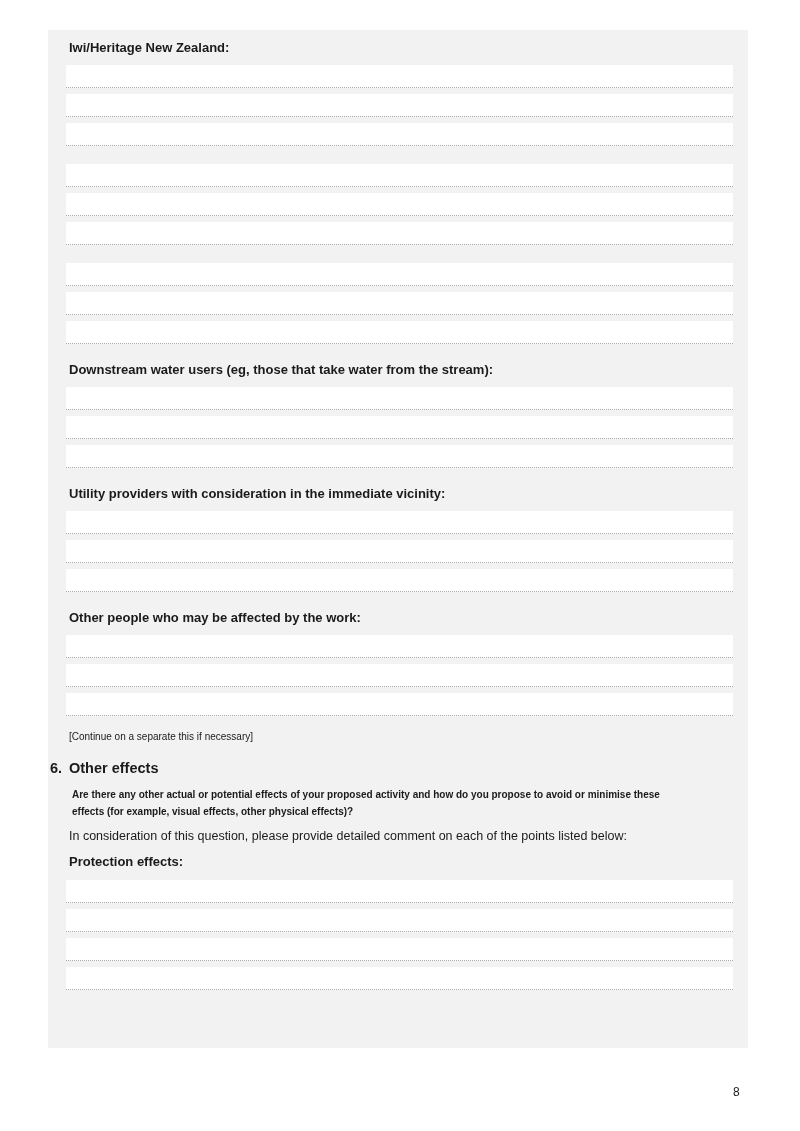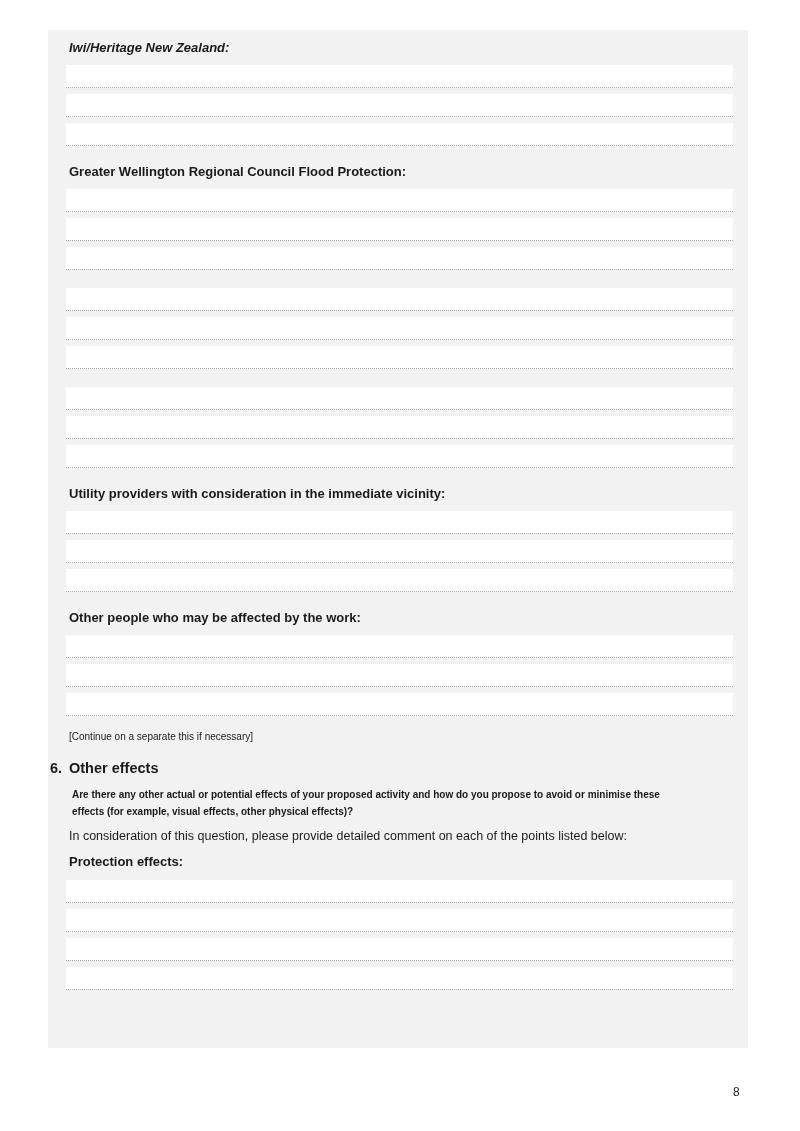--- a/index.html
+++ b/index.html
@@ -22,21 +22,21 @@
     left: 48px;
     top: 30px;
     width: 700px;
     height: 1018px;
     background: #f2f2f2;
     display: flex;
     flex-direction: column;
     overflow: hidden;
   }
   .section { padding-top: 12px; }
-  .section.first { padding-top: 10px; font-style: italic; }
+  .section.first { padding-top: 10px; }
   .field-label {
     font-size: 13px;
     font-weight: bold;
     line-height: 16px;
     margin: 0 15px 9px 21px;
   }
   .line {
     height: 23px;
     background: #ffffff;
     border-bottom: 1px dotted #a8a8a8;
@@ -98,33 +98,33 @@
   <div class="panel">
 
     <div class="section first">
       <div class="field-label">Iwi/Heritage New Zealand:</div>
       <div class="line"></div>
       <div class="line"></div>
       <div class="line"></div>
     </div>
 
     <div class="section">
-      <div class="field-label">Greater Wellington Regional Council Flood Protection:</div>
       <div class="line"></div>
       <div class="line"></div>
       <div class="line"></div>
     </div>
 
     <div class="section">
       <div class="line"></div>
       <div class="line"></div>
       <div class="line"></div>
     </div>
 
     <div class="section">
+      <div class="field-label">Downstream water users (eg, those that take water from the stream):</div>
       <div class="line"></div>
       <div class="line"></div>
       <div class="line"></div>
     </div>
 
     <div class="section">
       <div class="field-label">Utility providers with consideration in the immediate vicinity:</div>
       <div class="line"></div>
       <div class="line"></div>
       <div class="line"></div>

